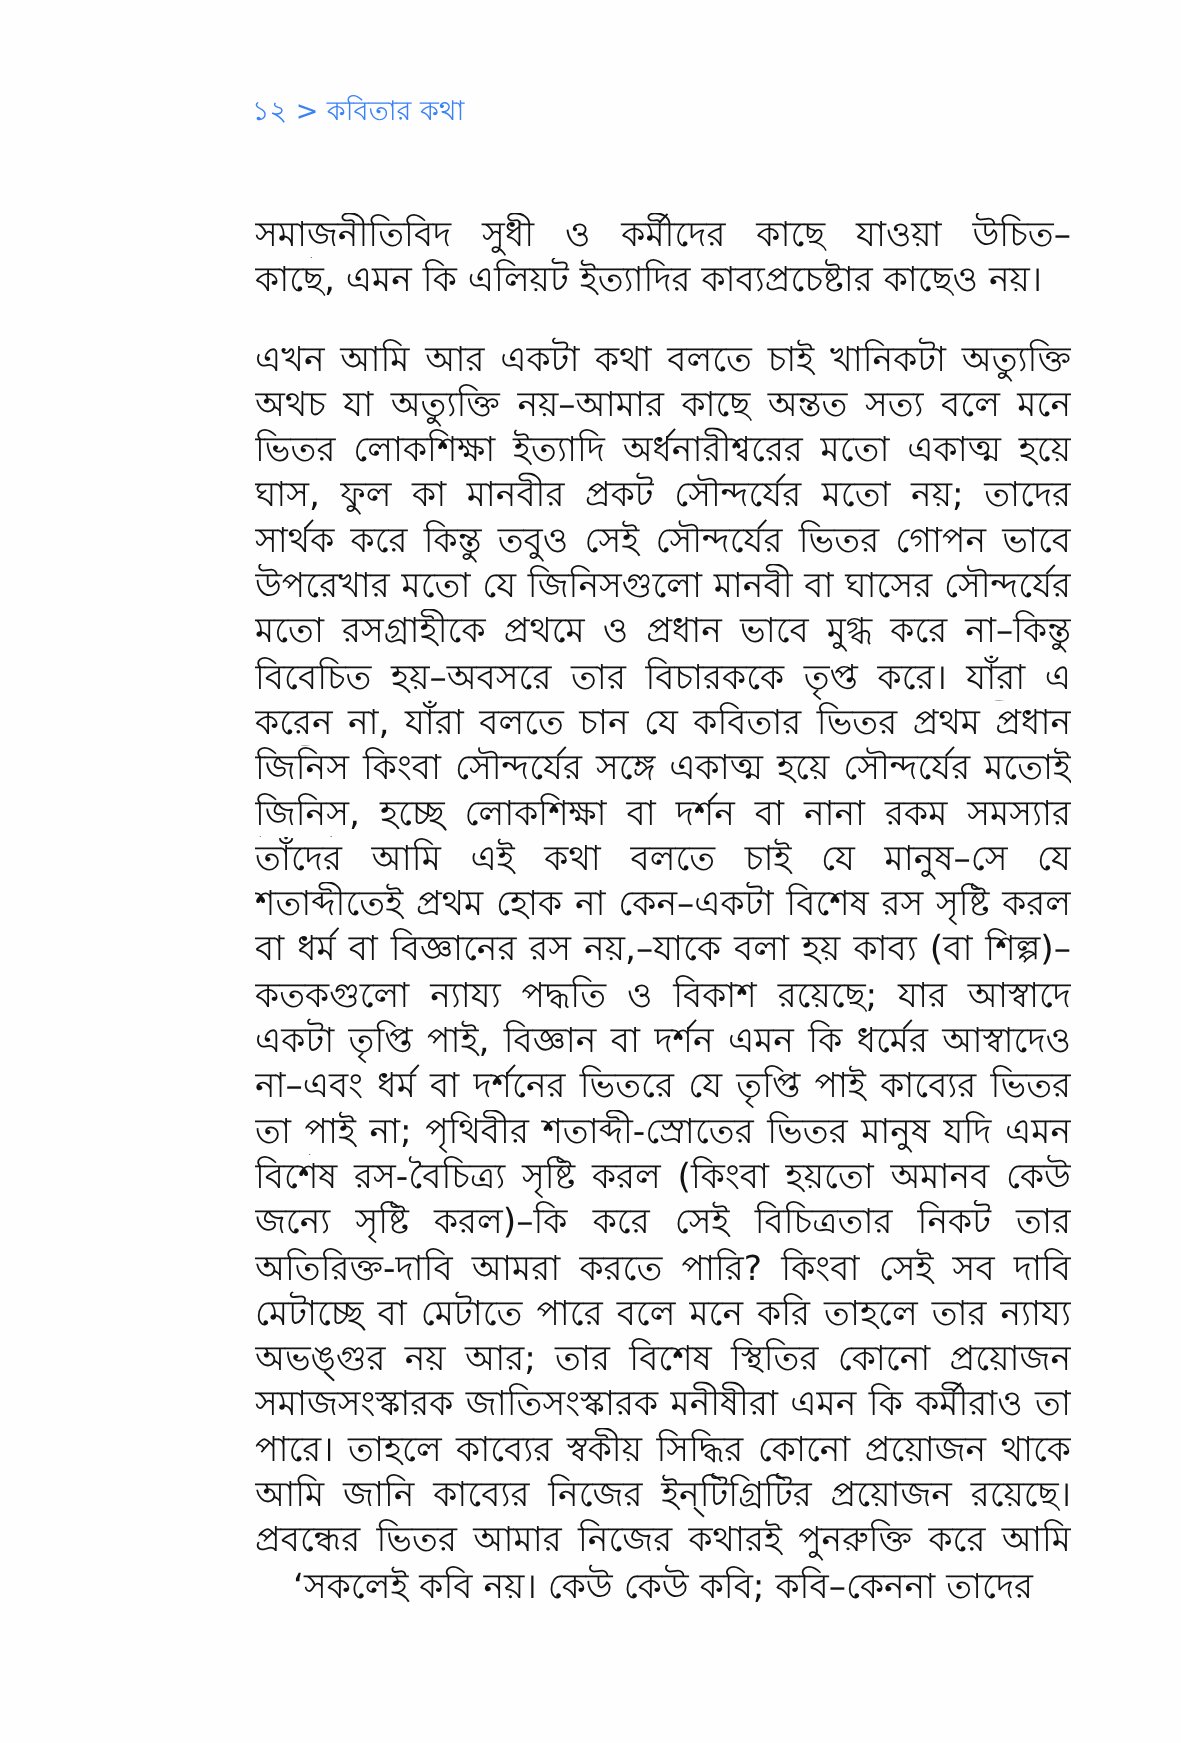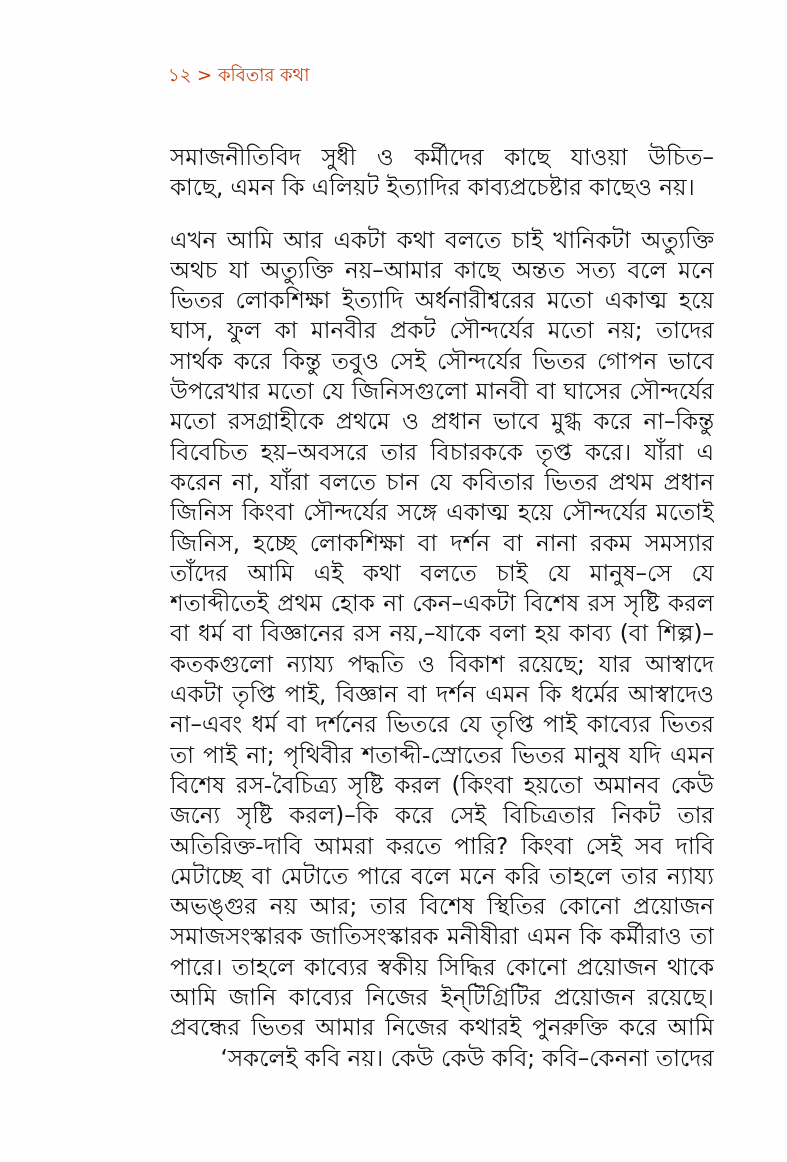--- a/index.html
+++ b/index.html
@@ -19,21 +19,21 @@
     position: absolute;
     inset: 0;
     background: #fefefe;
   }
   .running-header {
     position: absolute;
     left: 168px;
     top: 62px;
     font-size: 18px;
     line-height: 26px;
-    color: #c2410c;
+    color: #3b82f6;
     white-space: nowrap;
   }
   .body-text {
     position: absolute;
     left: 170px;
     top: 142px;
     width: 544px;
     font-size: 23px;
     color: #121212;
   }
@@ -44,21 +44,21 @@
     margin-bottom: 0;
   }
   .line {
     height: 30.3px;
     line-height: 30.3px;
     overflow: hidden;
     text-align: justify;
     text-align-last: justify;
   }
   .line.short {
-    text-align: right;
+    text-align: center;
     text-align-last: left;
   }
 </style>
 </head>
 <body>
 
 <div class="page">
   <div class="running-header">
     <span>১২ &gt; কবিতার কথা</span>
   </div>

